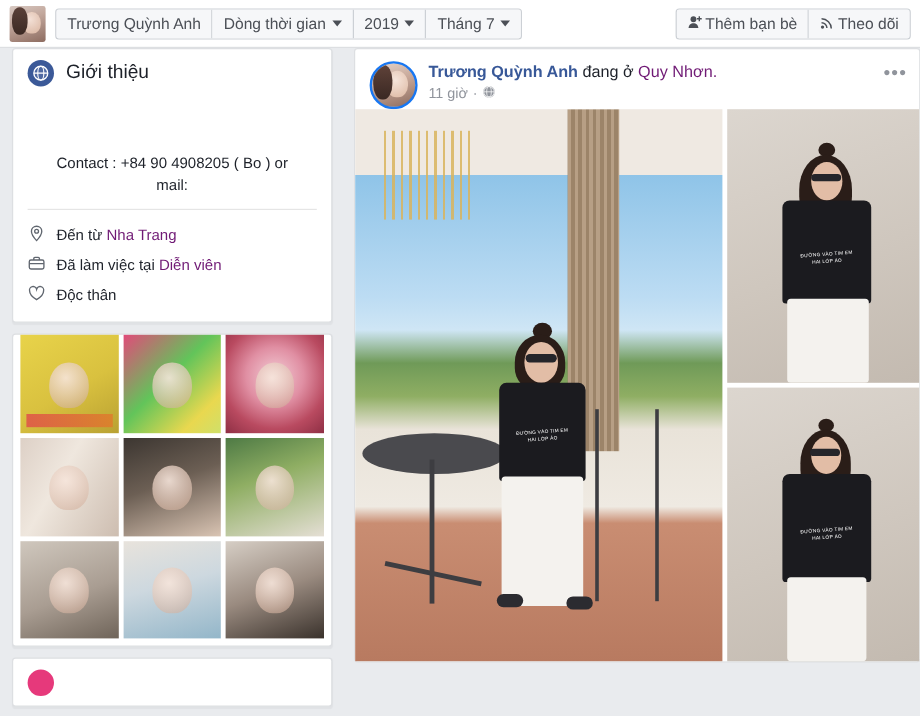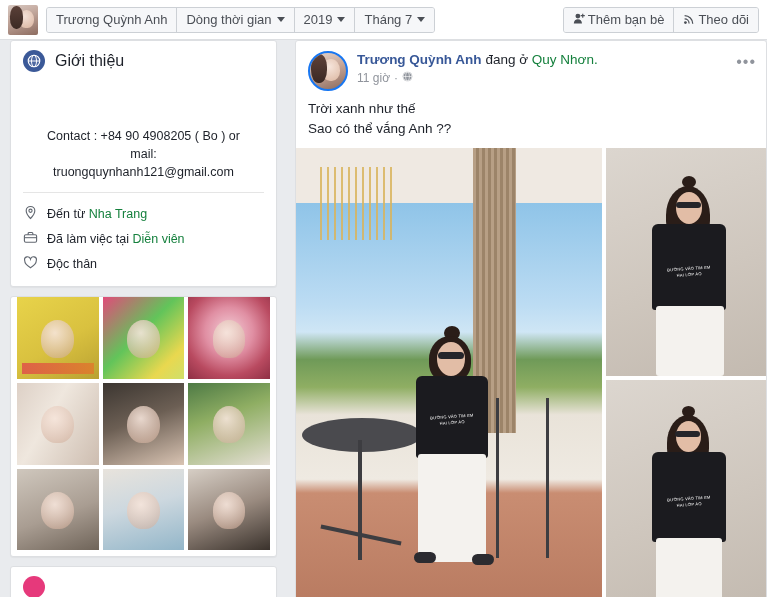--- a/index.html
+++ b/index.html
@@ -4,21 +4,21 @@
 <style>
   * { box-sizing: border-box; margin: 0; padding: 0; }
   html, body {
     width: 767px; height: 597px;
     background: #e9ebee;
     font-family: "Liberation Sans", sans-serif;
     font-size: 13px;
     color: #1d2129;
     overflow: hidden;
   }
-  a { color: #15803d; text-decoration: none; }
+  a { color: #701a75; text-decoration: none; }
 
   
   .topbar {
     position: absolute; left: 0; top: 0; width: 767px; height: 40px;
     background: #fff; border-bottom: 1px solid #dddfe2;
     display: flex; align-items: center; padding: 0 8px;
   }
   .nav-avatar {
     width: 30px; height: 30px; margin-right: 8px; flex: 0 0 auto;
     border-radius: 2px; overflow: hidden; position: relative;
@@ -240,21 +240,20 @@
           <circle cx="8" cy="8" r="7" fill="#fff" opacity=".1"></circle>
           <circle cx="8" cy="8" r="6.6" fill="none" stroke="#fff" stroke-width="1.3"></circle>
           <ellipse cx="8" cy="8" rx="2.9" ry="6.6" fill="none" stroke="#fff" stroke-width="1.1"></ellipse>
           <path d="M1.4 8h13.2" stroke="#fff" stroke-width="1.1"></path>
         </svg>
       </span>
       <span class="title">Giới thiệu</span>
     </div>
     <div class="intro-contact">
       <div>Contact : +84 90 4908205 ( Bo ) or mail:</div>
-      <div>truongquynhanh121@gmail.com</div>
     </div>
     <div class="intro-sep"></div>
     <div class="intro-list">
 
       <div class="intro-row">
         <span class="ic">
           <svg width="15" height="15" viewBox="0 0 16 16">
             <path d="M8 1.6c-2.6 0-4.6 2-4.6 4.5C3.4 9.6 8 14.4 8 14.4s4.6-4.8 4.6-8.3c0-2.5-2-4.5-4.6-4.5z" fill="none" stroke="#616770" stroke-width="1.2"></path>
             <circle cx="8" cy="6.1" r="1.7" fill="none" stroke="#616770" stroke-width="1.2"></circle>
           </svg>
@@ -333,24 +332,20 @@
               <circle cx="8" cy="8" r="6.4" fill="none" stroke="#fff" stroke-width="1"></circle>
               <ellipse cx="8" cy="8" rx="2.8" ry="6.4" fill="none" stroke="#fff" stroke-width=".9"></ellipse>
               <path d="M1.6 8h12.8" stroke="#fff" stroke-width=".9"></path>
             </svg>
           </span>
         </div>
       </div>
       <div class="post-dots">•••</div>
     </div>
 
-    <div class="post-body">
-      <div>Trời xanh như thế</div>
-      <div>Sao có thể vắng Anh ??</div>
-    </div>
 
     <div class="collage">
 
       <div class="collage-left scene-cafe">
 
         <div class="tbl" style="left:6px;top:270px;width:120px;height:34px;"></div>
         <div class="tbl-leg" style="left:62px;top:292px;width:4px;height:120px;"></div>
         <div class="tbl-leg" style="left:24px;top:385px;width:82px;height:4px;transform:rotate(12deg);"></div>
 
         <div class="tbl-leg" style="left:200px;top:250px;width:3px;height:160px;"></div>

